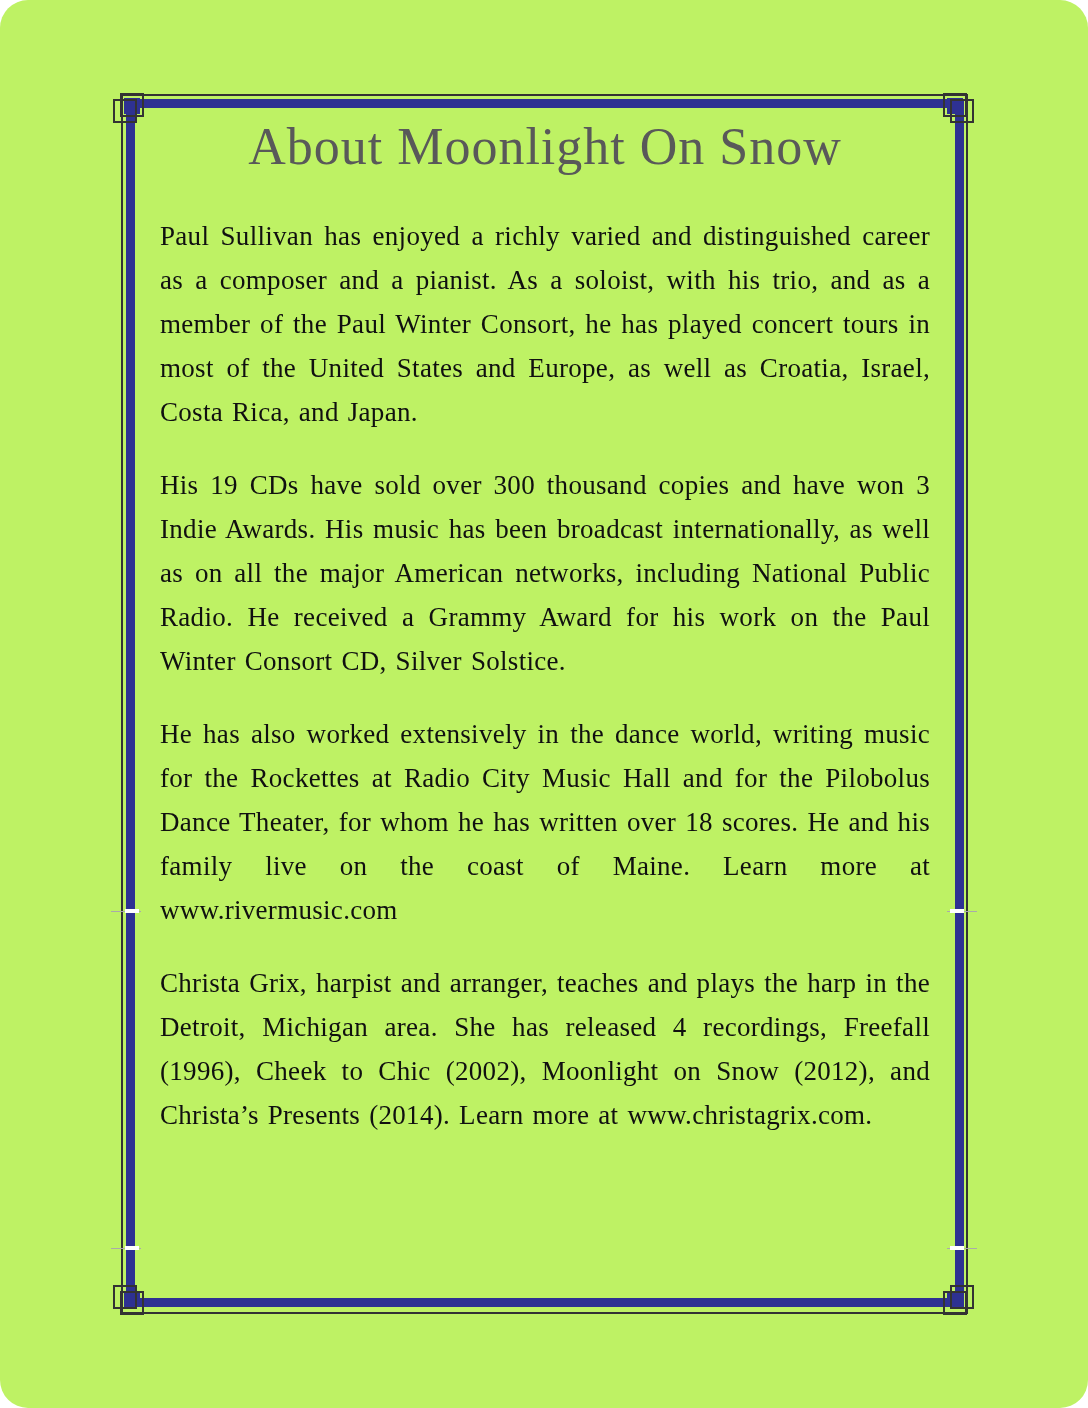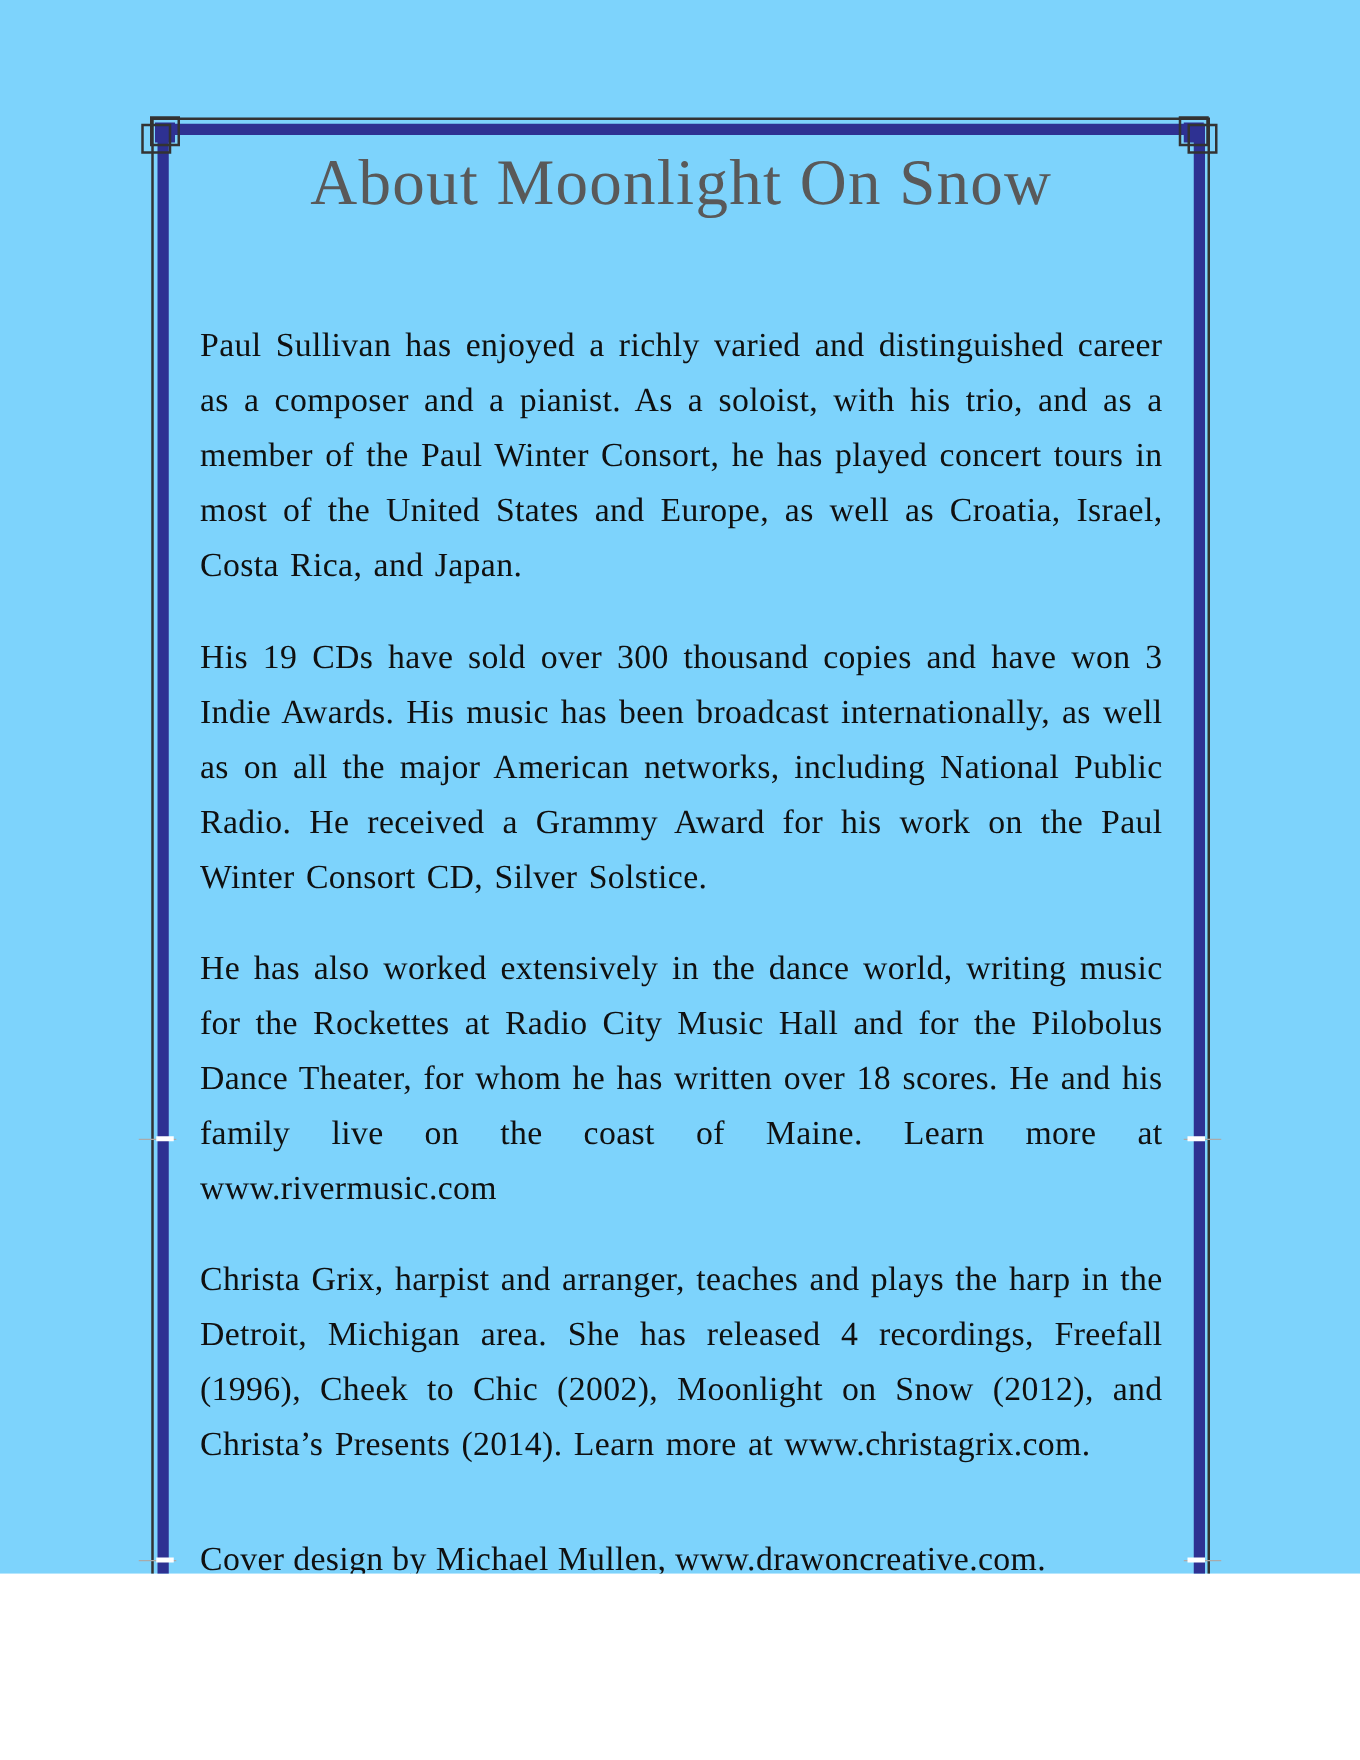--- a/index.html
+++ b/index.html
@@ -3,24 +3,25 @@
 <meta charset="utf-8">
 <style>
   html, body {
     margin: 0;
     padding: 0;
     background: #ffffff;
   }
   .page {
     position: relative;
     width: 1088px;
-    height: 1259px;
-    background: #7dd3fc;
+    height: 1408px;
+    background: #bef264;
     overflow: hidden;
     font-family: "Liberation Serif", serif;
+    border-radius: 28px;
   }
 
   
   .thin-frame {
     position: absolute;
     left: 121px; top: 94px;
     width: 847px; height: 1220px;
     border: 2px solid var(--line, #333);
     box-sizing: border-box;
   }
@@ -95,21 +96,21 @@
   .body-text p {
     margin: 29px 0 0 0;
     font-size: 27px;
     line-height: 44px;
     text-align: justify;
     color: var(--text, #101010);
     letter-spacing: 0.3px;
     word-spacing: 2px;
   }
   .body-text p.first {
-    margin-top: 76px;
+    margin-top: 36px;
   }
   .credit {
     margin: 48px 0 0 0;
     font-size: 27px;
     line-height: 44px;
     text-align: left;
     color: var(--text, #101010);
     letter-spacing: 0.3px;
   }
   .it { }
@@ -146,16 +147,15 @@
   <div class="seam-gap sg-r2"></div>
 
   <div class="content">
     <h1 class="title">About Moonlight On Snow</h1>
     <div class="body-text" id="paragraphs">
         <p class="first"><span>Paul Sullivan has enjoyed a richly varied and distinguished career as a composer and a pianist. As a soloist, with his trio, and as a member of the Paul Winter Consort, he has played concert tours in most of the United States and Europe, as well as Croatia, Israel, Costa Rica, and Japan.</span></p>
         <p><span>His 19 CDs have sold over 300 thousand copies and have won 3 Indie Awards. His music has been broadcast internationally, as well as on all the major American networks, including National Public Radio. He received a Grammy Award for his work on the Paul Winter Consort CD, Silver Solstice.</span></p>
         <p><span>He has also worked extensively in the dance world, writing music for the Rockettes at Radio City Music Hall and for the Pilobolus Dance Theater, for whom he has written over 18 scores. He and his family live on the coast of Maine. Learn more at www.rivermusic.com</span></p>
         <p><span>Christa Grix, harpist and arranger, teaches and plays the harp in the Detroit, Michigan area. She has released 4 recordings, </span><span class="it">Freefall</span><span> (1996), </span><span class="it">Cheek to Chic</span><span> (2002), </span><span class="it">Moonlight on Snow</span><span> (2012), and </span><span class="it">Christa’s Presents</span><span> (2014). Learn more at www.christagrix.com.</span></p>
       </div>
-    <p class="credit">Cover design by Michael Mullen, www.drawoncreative.com.</p>
   </div>
 
 </div>
 
 </body></html>

